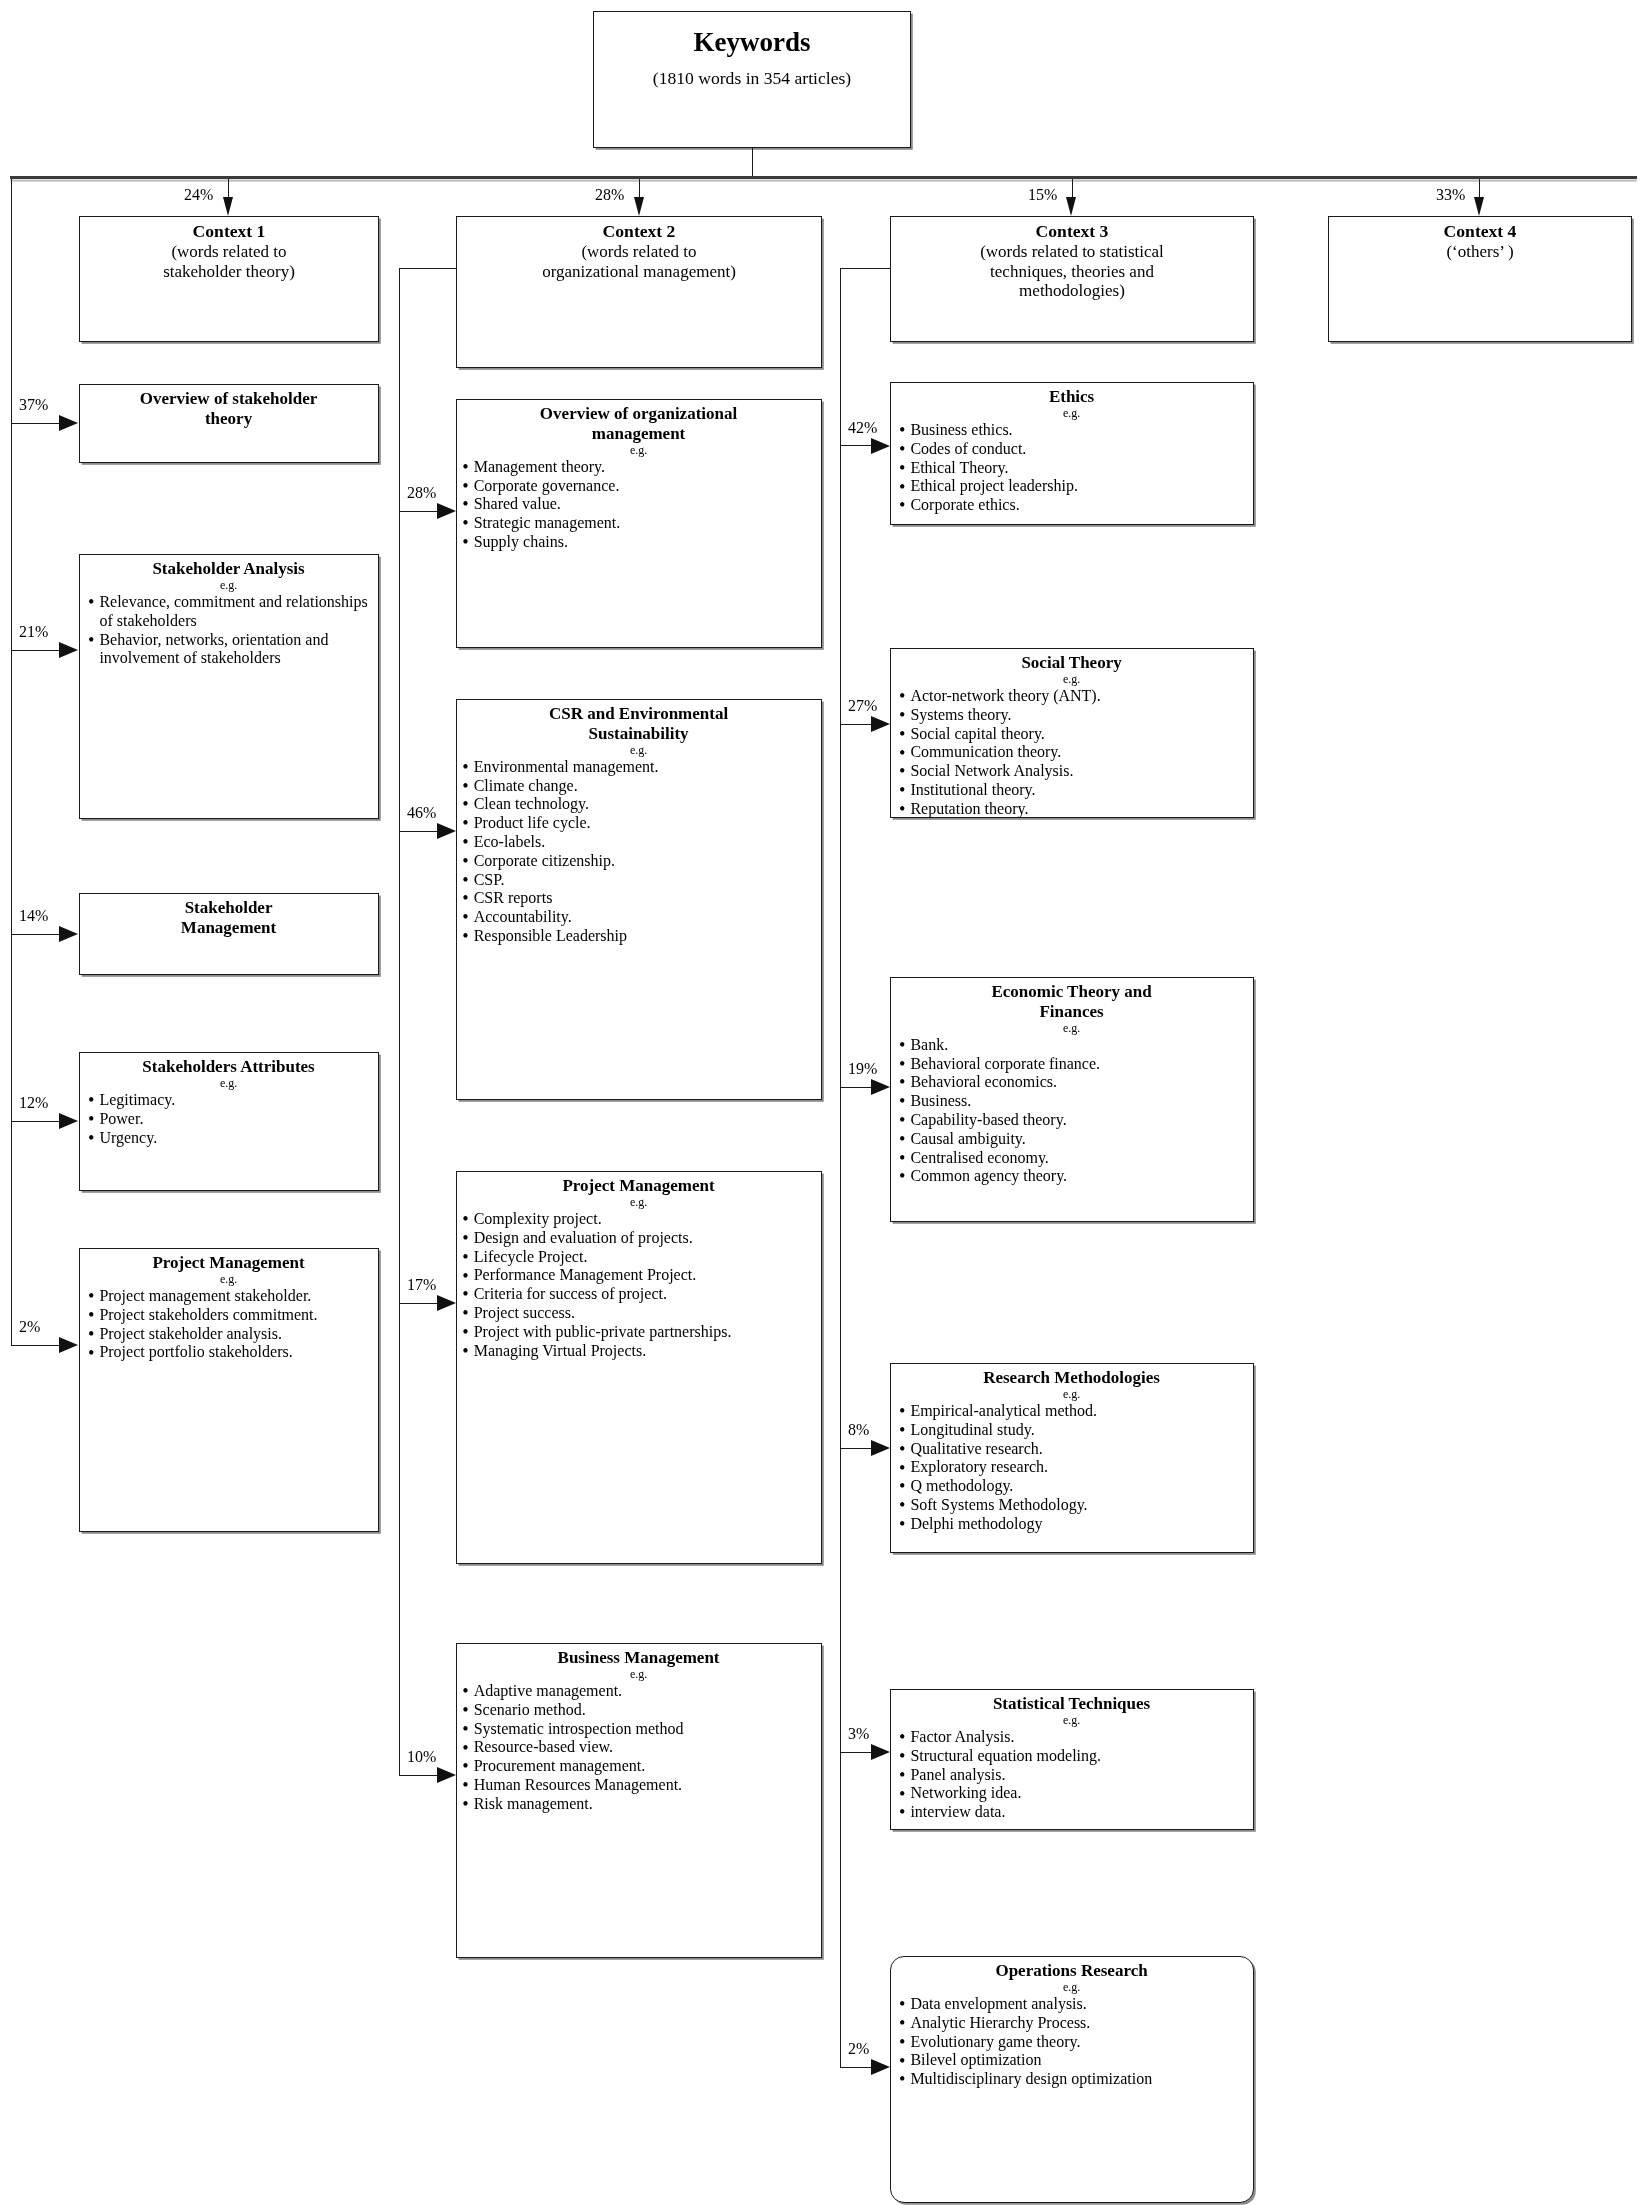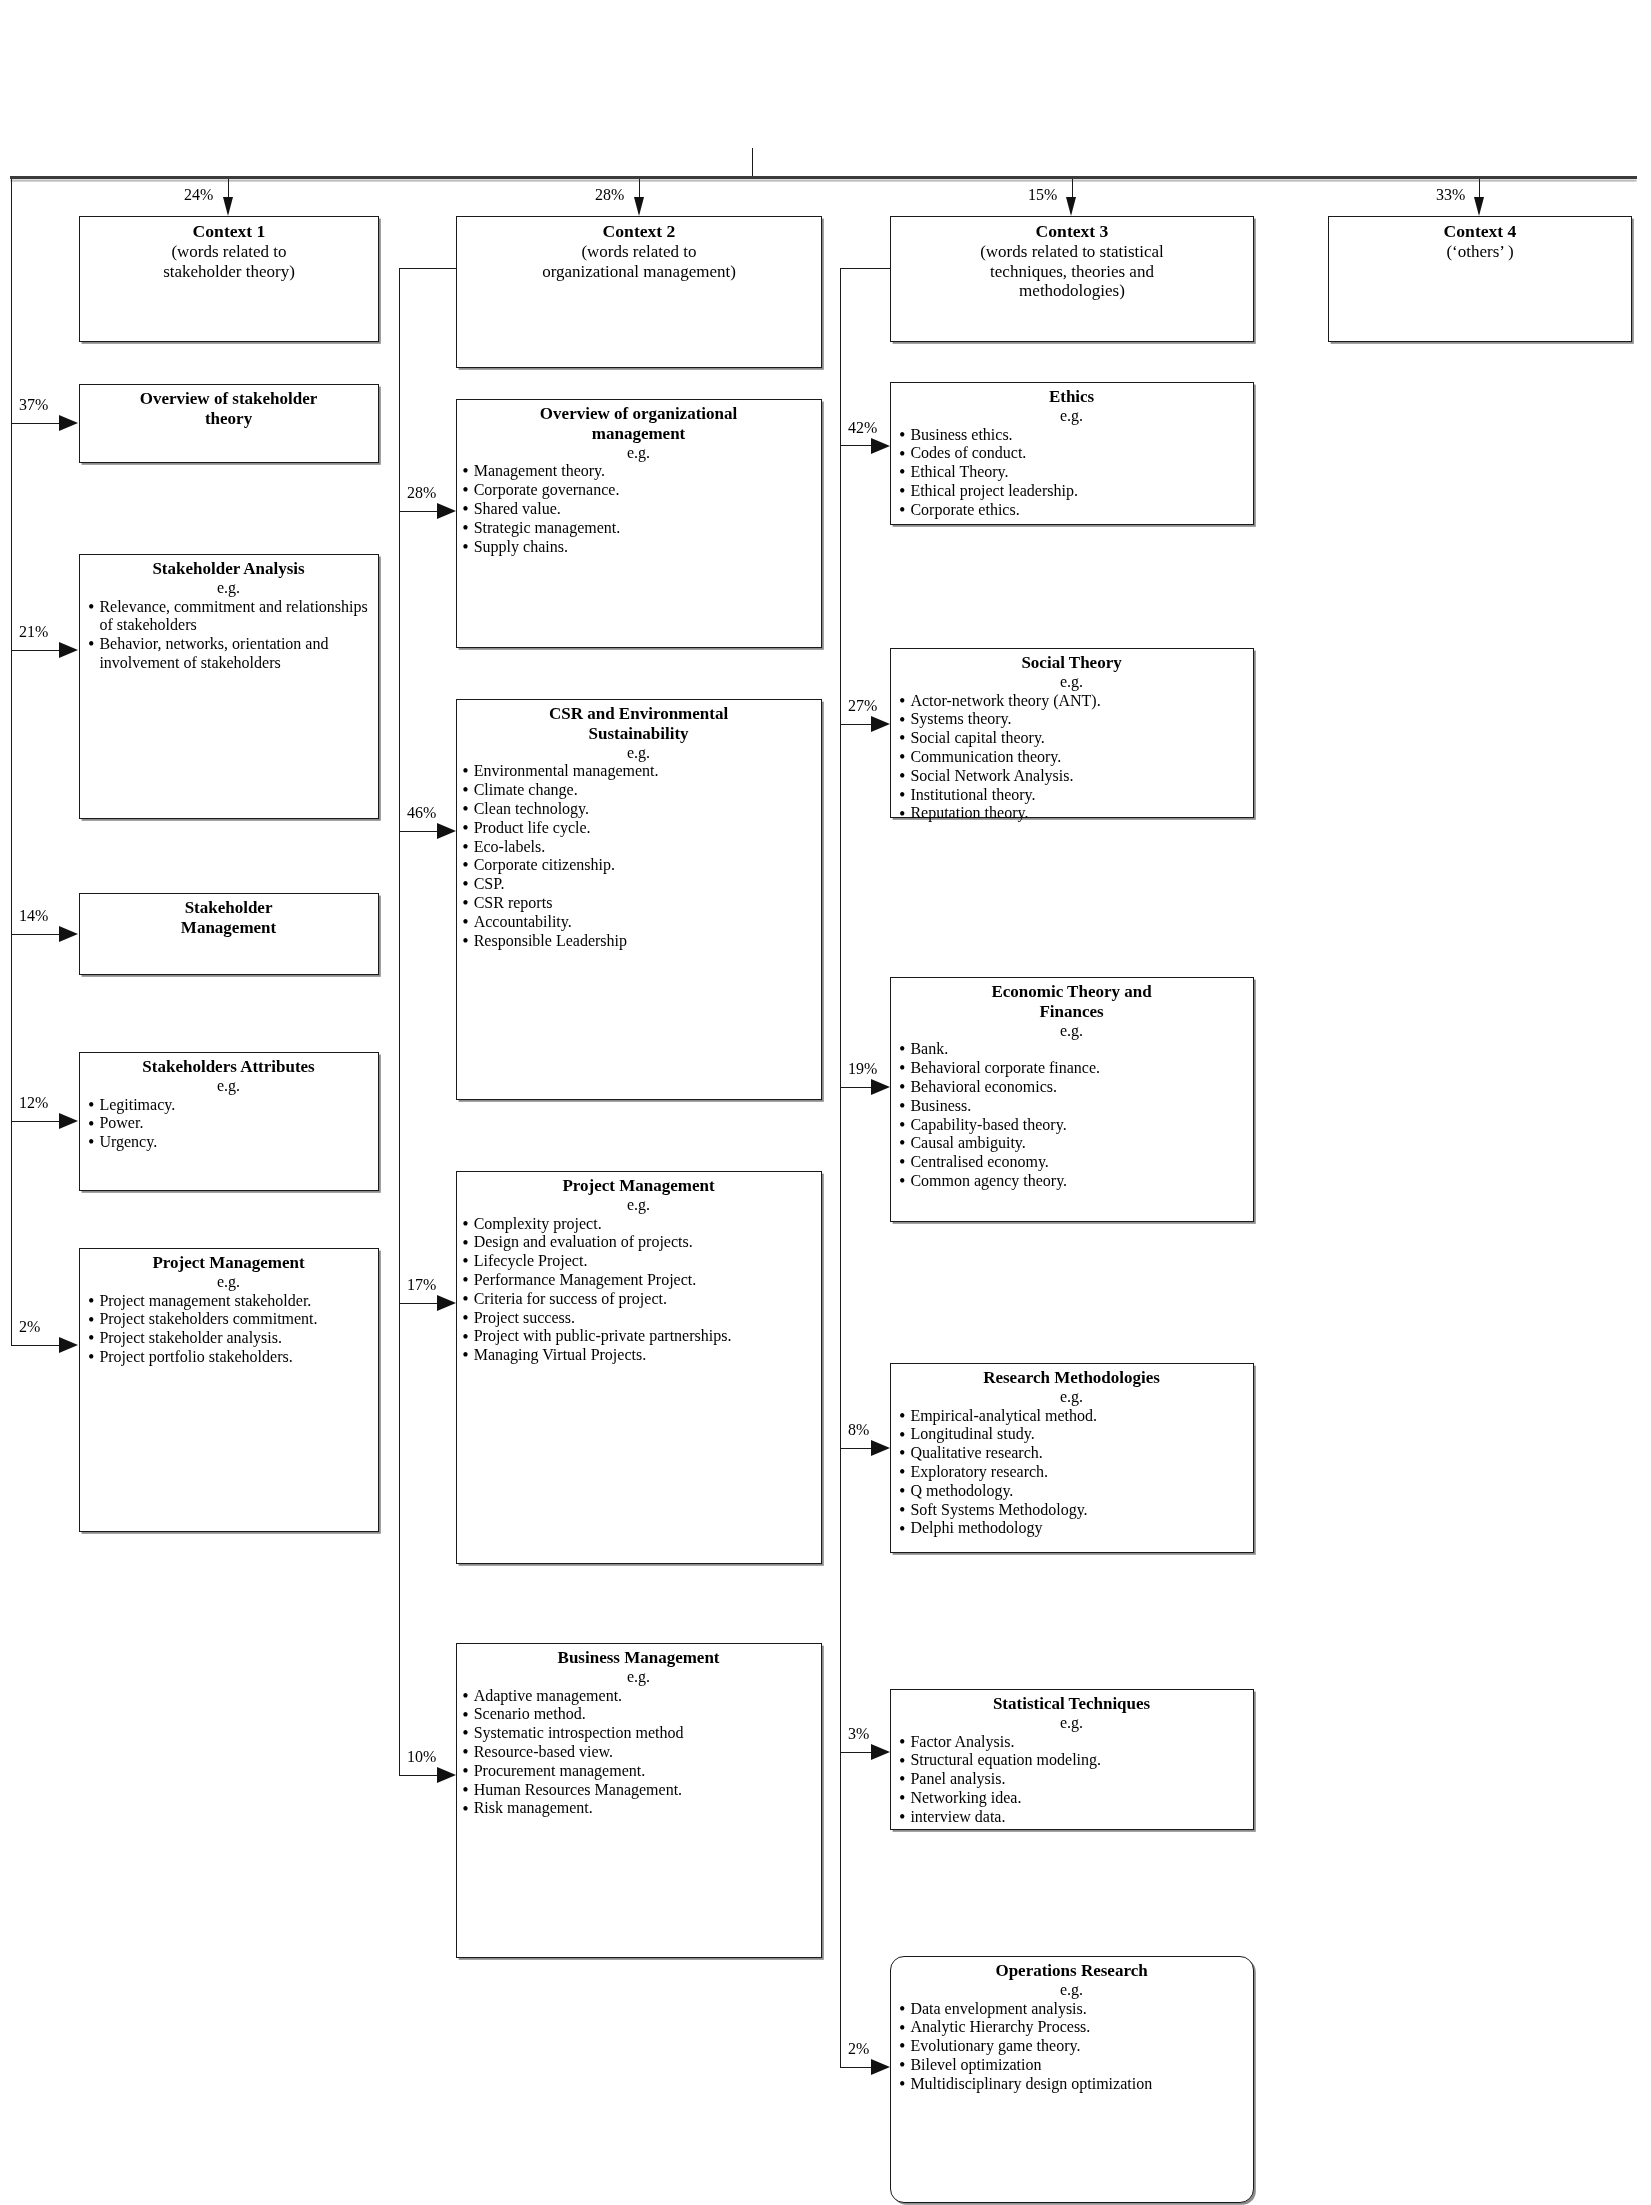--- a/index.html
+++ b/index.html
@@ -23,37 +23,41 @@
   #root .ttl{font-size:27px;padding-top:15px;}
   #root .sub{font-size:17.6px;padding-top:9.7px;}
 
   
   .ctx .ttl{font-size:17.6px;padding-top:4.4px;}
   .ctx .sub{font-size:17px;}
 
   
   .leaf{padding:4.4px 5.3px 4.4px 4.4px;}
   .leaf .ttl{font-size:17px;}
-  .leaf .eg{font-size:16px;}
+  .leaf .eg{font-size:12px;}
   .leaf li{font-size:16px;}
 
   
   .vline{position:absolute;background:#1a1a1a;width:1.3px;}
   .hline{position:absolute;background:#1a1a1a;height:1.3px;}
   .busline{position:absolute;height:3.1px;background:#3b3b3b;box-shadow:0 3.1px 0 -0.4px #bfbfbf;}
   .arrow-d{position:absolute;width:0;height:0;border-left:5.7px solid transparent;
            border-right:5.7px solid transparent;border-top:19.4px solid #111;}
   .arrow-r{position:absolute;width:0;height:0;border-top:8.4px solid transparent;
            border-bottom:8.4px solid transparent;border-left:19.4px solid #111;}
   .pct{position:absolute;font-size:16px;white-space:nowrap;}
 </style>
 </head>
 <body>
 
 <div id="stage">
+    <div class="box " id="root" style="left: 593px; top: 11px; width: 318px; height: 137px;">
+      <div class="ttl">Keywords</div>
+      <div class="sub">(1810 words in 354 articles)</div>
+    </div>
     <div class="vline" style="left: 752px; top: 148px; height: 31px;"></div>
     <div class="busline" style="left: 9.7px; top: 176px; width: 1627px;"></div>
     <div class="box ctx" style="left: 79px; top: 216px; width: 300px; height: 126px;">
       <div class="ttl">Context 1</div>
       <div class="sub">(words related to<br>stakeholder theory)</div>
     </div>
     <div class="vline" style="left: 228px; top: 179px; height: 19.4px;"></div>
     <div class="arrow-d" style="left: 223px; top: 197px;"></div>
     <div class="pct" style="left: 184px; top: 186px;">24%</div>
     <div class="box ctx" style="left: 456px; top: 216px; width: 366px; height: 152px;">

